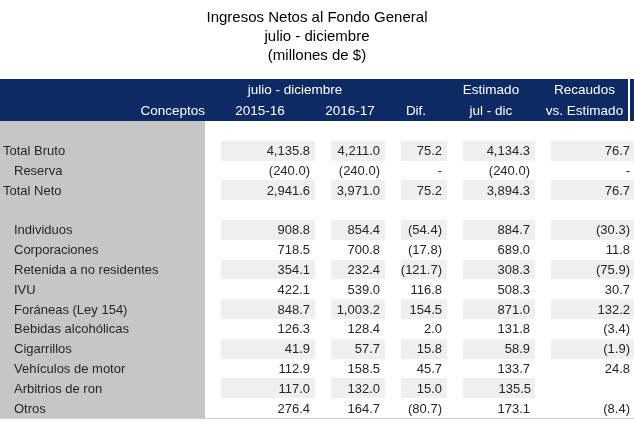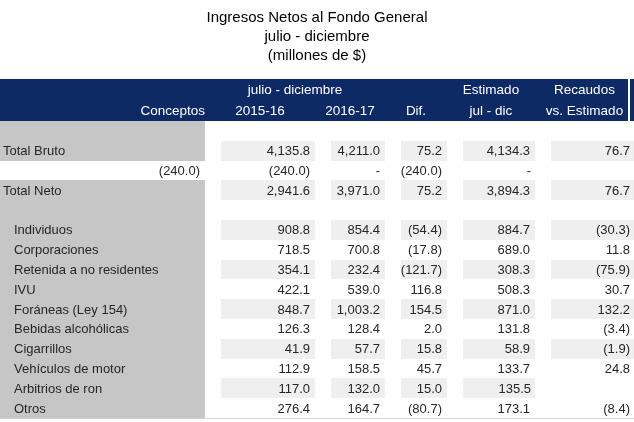--- a/index.html
+++ b/index.html
@@ -99,20 +99,21 @@
   <div class="trow shaded">
     <div class="cell concept">Total Bruto</div>
     <div class="cell num">4,135.8</div>
     <div class="cell num">4,211.0</div>
     <div class="cell num">75.2</div>
     <div class="cell num">4,134.3</div>
     <div class="cell num">76.7</div>
   </div>
 
   <div class="trow indent">
+    <div class="cell concept">Reserva</div>
     <div class="cell num">(240.0)</div>
     <div class="cell num">(240.0)</div>
     <div class="cell num">-</div>
     <div class="cell num">(240.0)</div>
     <div class="cell num">-</div>
   </div>
 
   <div class="trow shaded">
     <div class="cell concept">Total Neto</div>
     <div class="cell num">2,941.6</div>

